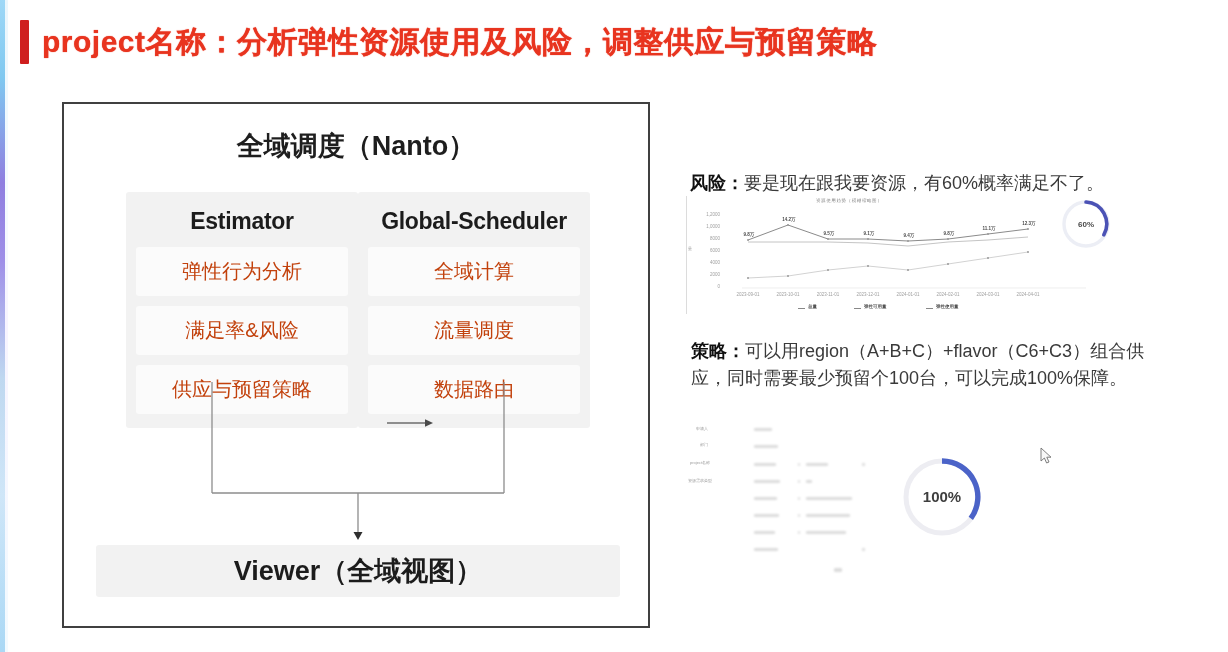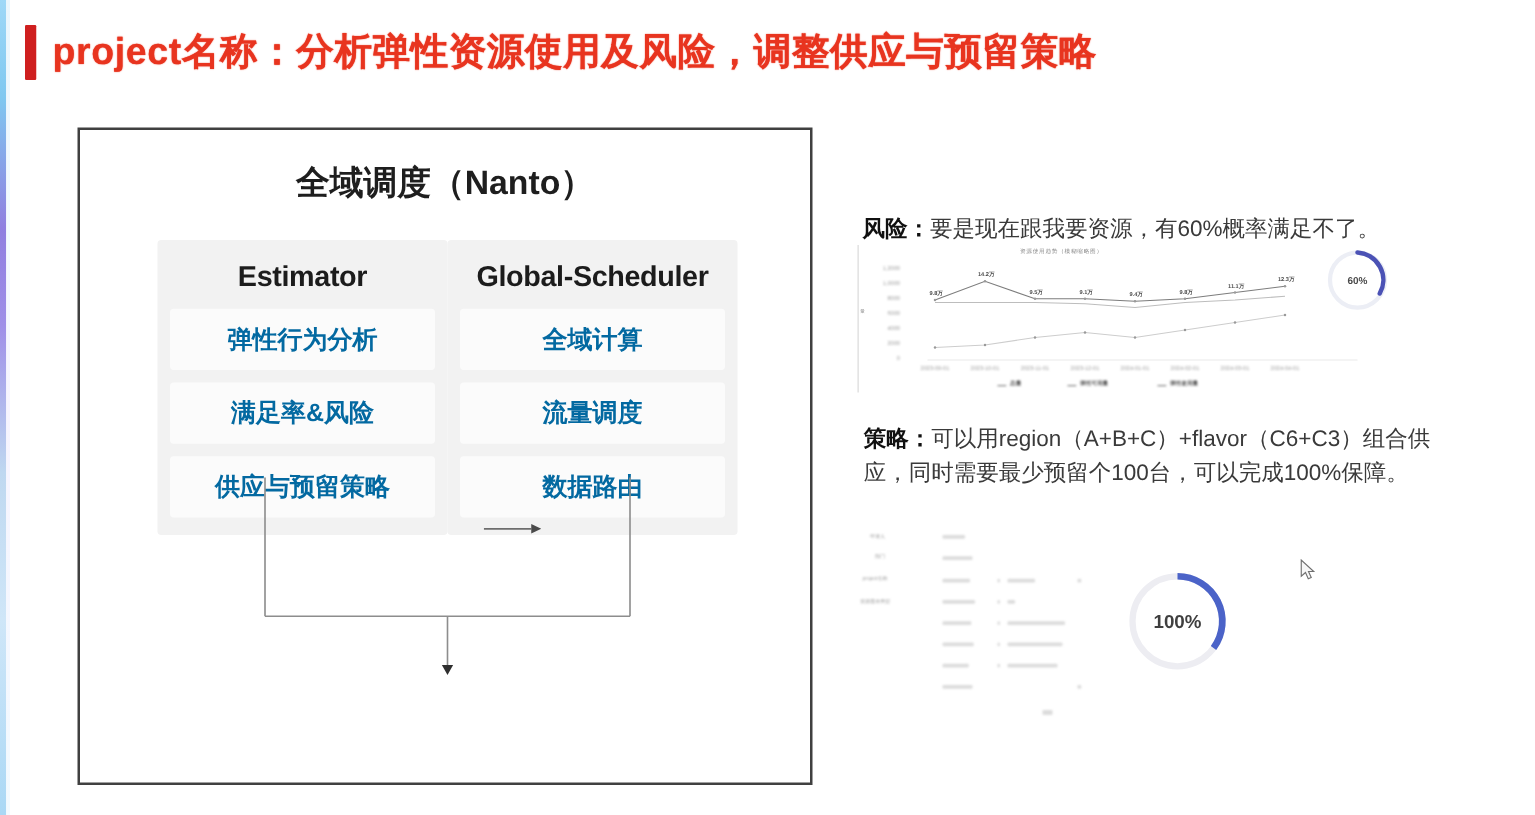--- a/index.html
+++ b/index.html
@@ -37,21 +37,21 @@
   .diagram-title{
     position:absolute;left:0;top:24px;width:100%;text-align:center;
     font-size:27px;font-weight:bold;color:#1e1e1e;
   }
   .cols{position:absolute;left:32px;top:88px;width:524px;display:flex;justify-content:center;}
   .col{width:232px;background:#f2f2f2;border-radius:3px;padding:10px 10px 14px 10px;box-sizing:border-box;}
   .col-title{text-align:center;font-size:23px;font-weight:bold;color:#1c1c1c;margin:6px 0 12px 0;letter-spacing:-0.3px;}
   .cell{
     background:#fbfbfb;border-radius:3px;height:49px;margin-bottom:10px;
     display:flex;align-items:center;justify-content:center;
-    font-size:20px;font-weight:bold;color:#0369a1;
+    font-size:20px;font-weight:normal;color:#c2410c;
   }
   .cell:last-child{margin-bottom:0;}
 
   
   .mid-arrow{position:absolute;left:323px;top:313px;width:46px;height:12px;}
 
   
   .connector{position:absolute;left:0;top:0;width:588px;height:526px;pointer-events:none;}
 
   .viewer-box{
@@ -133,20 +133,21 @@
     </svg>
 
     <svg class="connector" viewBox="0 0 588 526">
       <line x1="148" y1="278" x2="148" y2="389" stroke="#8d8d8d" stroke-width="1.3"></line>
       <line x1="440" y1="278" x2="440" y2="389" stroke="#8d8d8d" stroke-width="1.3"></line>
       <line x1="148" y1="389" x2="440" y2="389" stroke="#8d8d8d" stroke-width="1.3"></line>
       <line x1="294" y1="389" x2="294" y2="428" stroke="#8d8d8d" stroke-width="1.3"></line>
       <polygon points="289.5,428 298.5,428 294,436" fill="#2f2f2f"></polygon>
     </svg>
 
+    <div class="viewer-box">Viewer（全域视图）</div>
   </div>
 
   <div class="vdivider"></div>
 
   <div class="right-panel">
 
     <div class="note risk-note">
       <b>风险：</b><span>要是现在跟我要资源，有60%概率满足不了。</span>
     </div>
 

